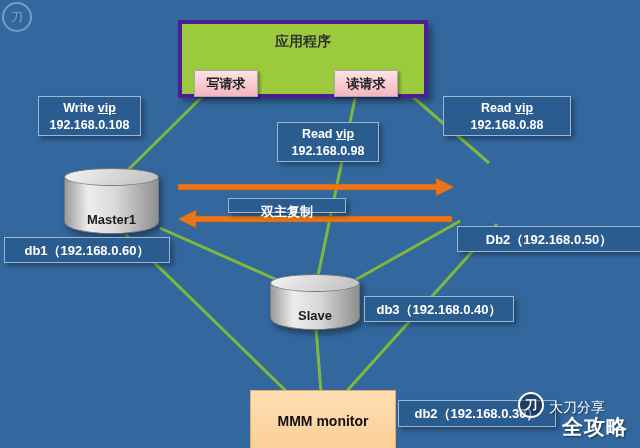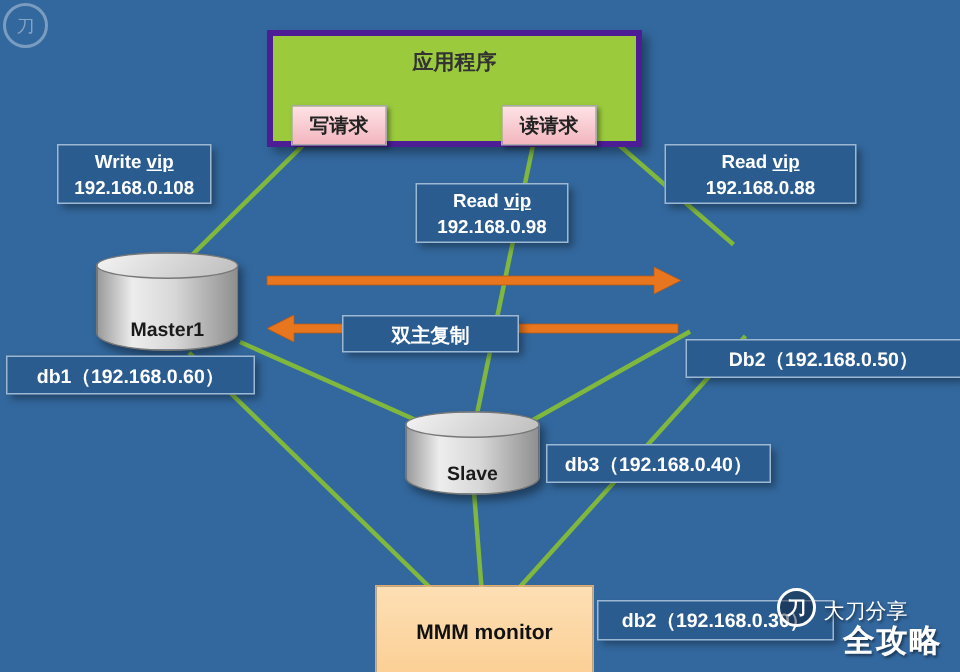--- a/index.html
+++ b/index.html
@@ -102,21 +102,21 @@
     <div class="cyl-body"></div>
     <div class="cyl-top"></div>
     <div class="cyl-label">Master1</div>
   </div>
   <div class="cylinder" style="left:270px;top:274px;width:90px;height:56px;">
     <div class="cyl-body"></div>
     <div class="cyl-top"></div>
     <div class="cyl-label">Slave</div>
   </div>
 
-  <div class="blue-label db-label" style="left:228px;top:210px;width:118px;height:25px;text-align:center;">双主复制</div>
+  <div class="blue-label db-label" style="left:228px;top:198px;width:118px;height:15px;text-align:center;">双主复制</div>
 
   <div class="blue-label db-label" style="left:4px;top:237px;width:166px;height:26px;">db1（192.168.0.60）</div>
   <div class="blue-label db-label" style="left:457px;top:226px;width:184px;height:26px;">Db2（192.168.0.50）</div>
   <div class="blue-label db-label" style="left:364px;top:296px;width:150px;height:26px;">db3（192.168.0.40）</div>
   <div class="blue-label db-label" style="left:398px;top:400px;width:158px;height:27px;">db2（192.168.0.30）</div>
 
   <div class="monitor-box">MMM  monitor</div>
 
   <div class="wm wm-tl">刀</div>
   <div class="wm wm-logo">刀</div>

